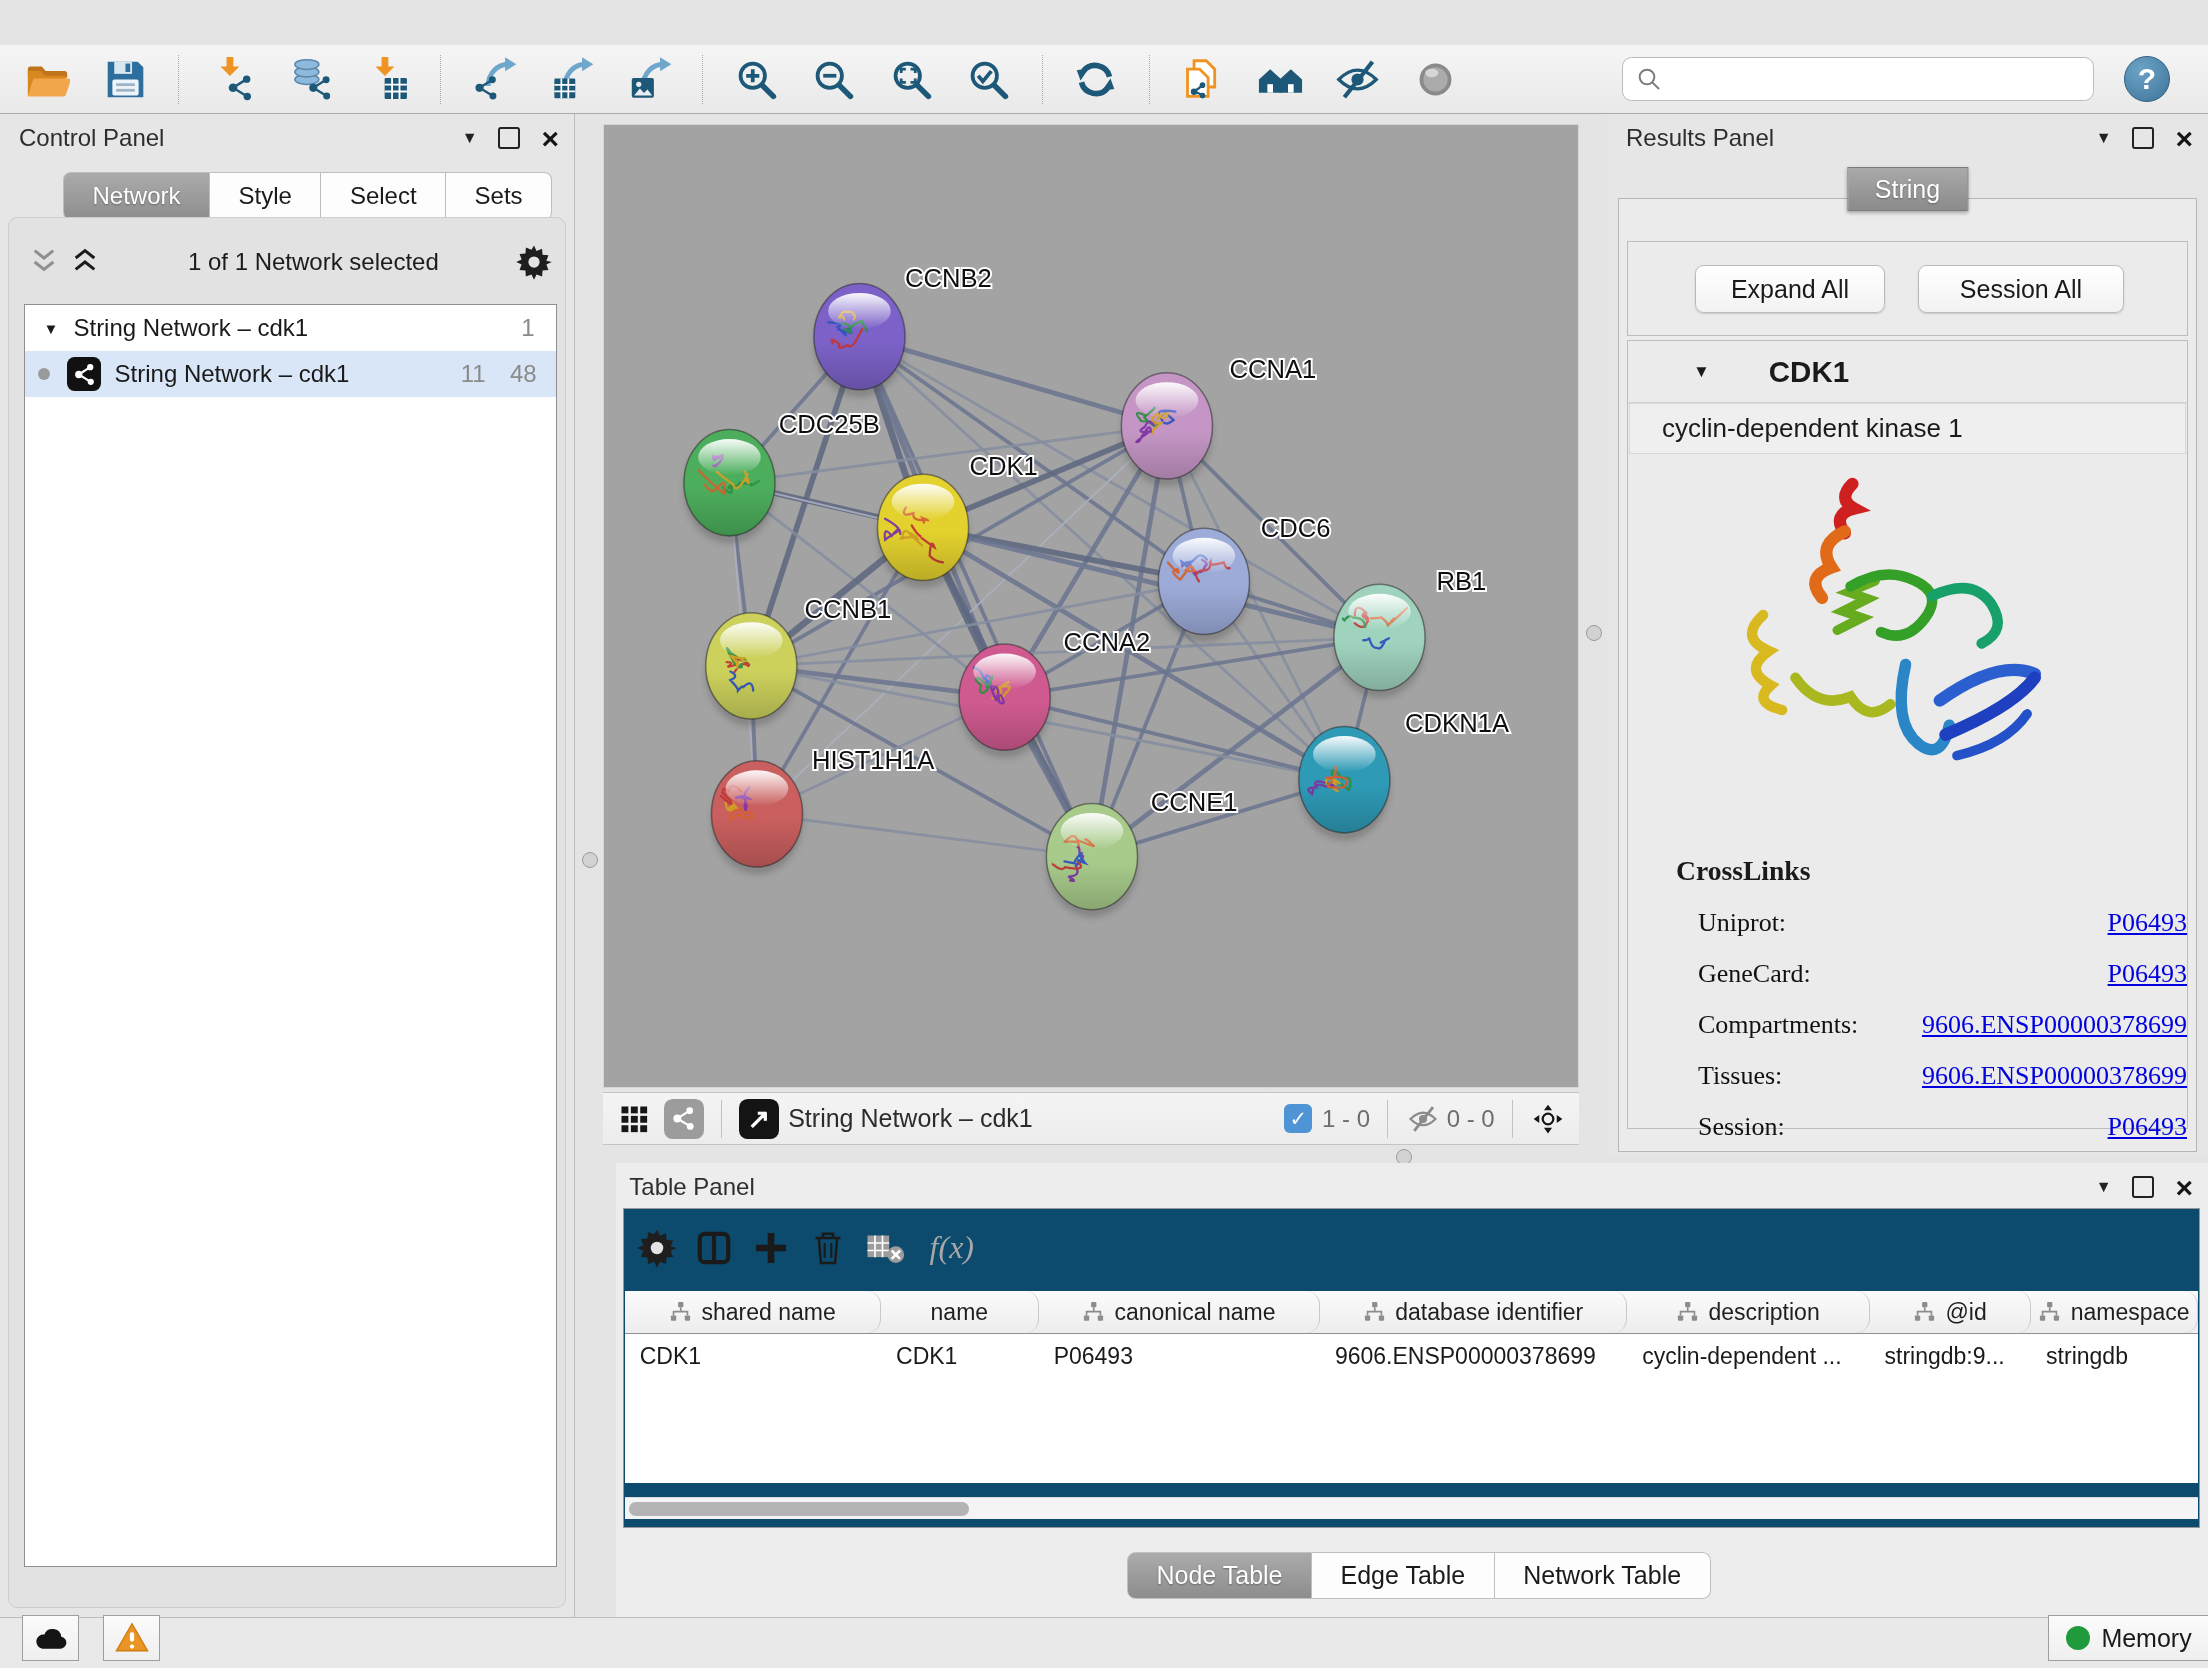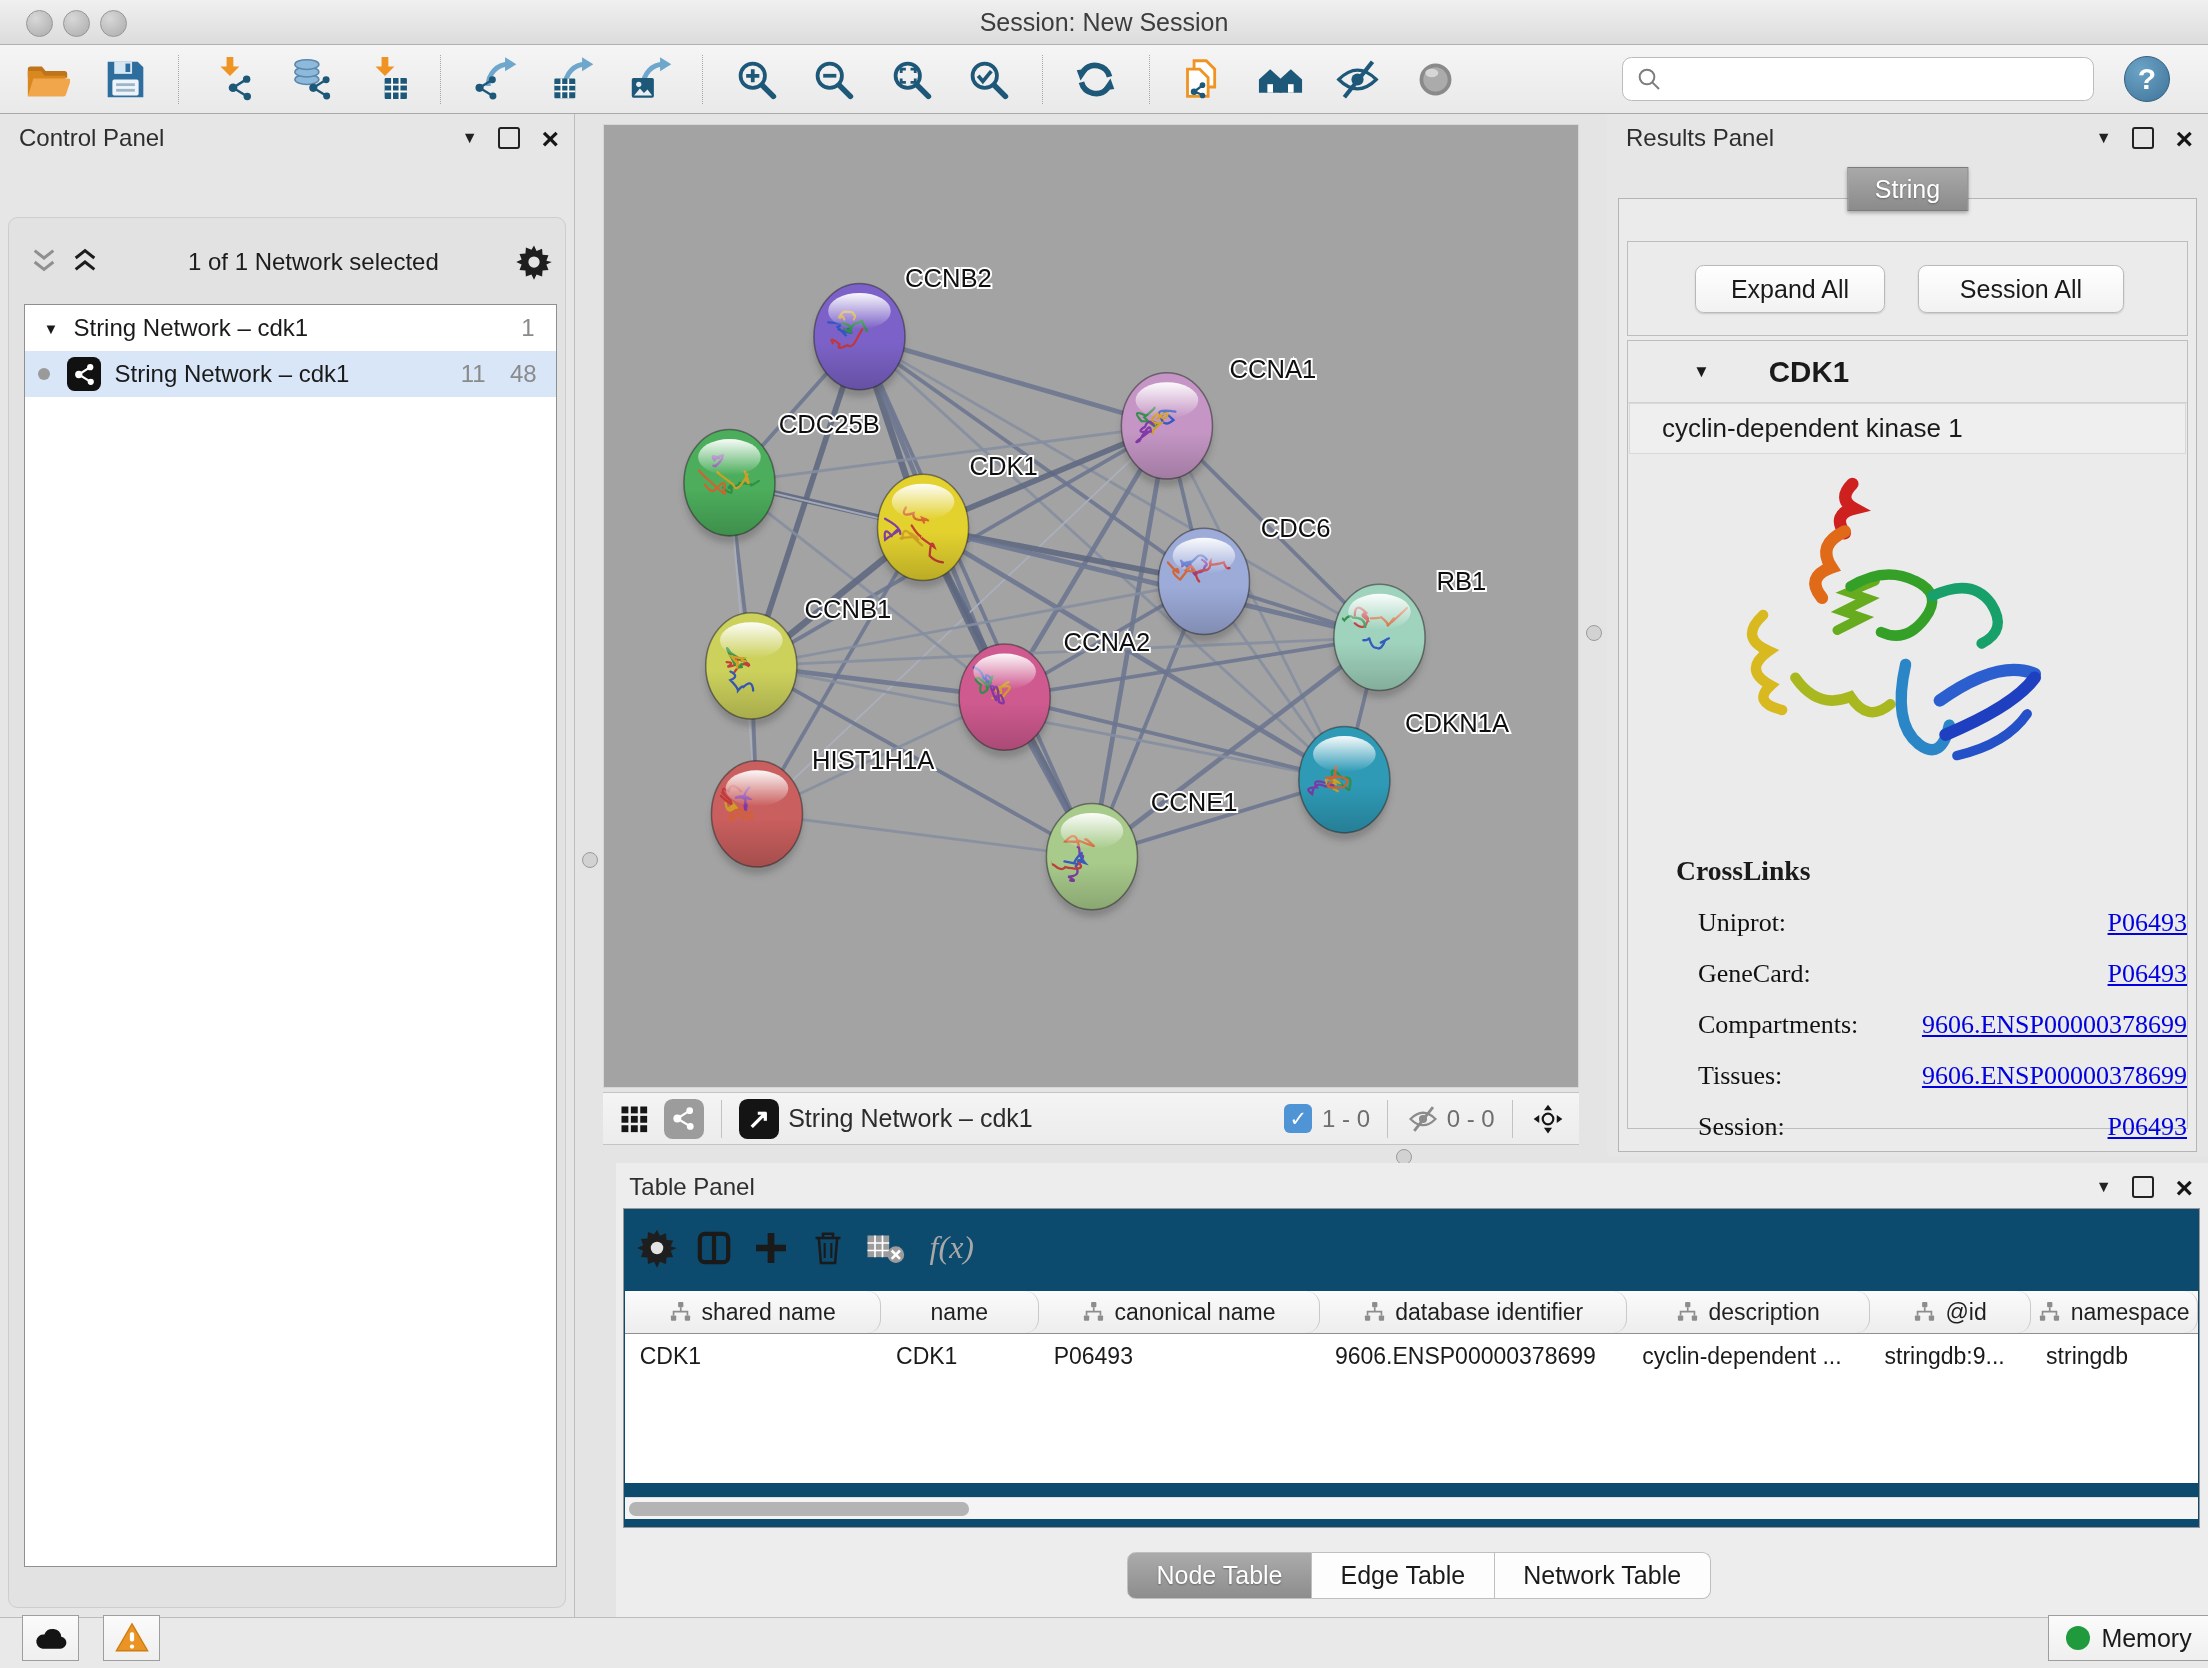--- a/index.html
+++ b/index.html
@@ -281,26 +281,20 @@
     <g id="i-warn">
         <path d="M24 4L46 42H2z" fill="#eb9426" stroke="#cf7d11" stroke-width="2"></path>
         <rect x="21" y="16" width="6" height="13" rx="2.5" fill="#fff"></rect>
         <rect x="21" y="33" width="6" height="6" rx="3" fill="#fff"></rect>
       </g>
   </defs>
 </svg>
 
 <div class="app">
 
-  <div class="titlebar">
-    <div class="light" style="left:26px"></div>
-    <div class="light" style="left:63px"></div>
-    <div class="light" style="left:100px"></div>
-    <div class="title">Session: New Session</div>
-  </div>
 
   <div class="toolbar">
     <div class="tbtn">
         <svg viewBox="0 0 48 48">
           <use href="#i-folder"></use>
         </svg>
       </div>
     <div class="tbtn">
         <svg viewBox="0 0 48 48">
           <use href="#i-floppy"></use>
@@ -433,20 +427,26 @@
   </div>
 
   <aside class="control-panel">
     <div class="phead">
       <span class="ptitle">Control Panel</span>
       <span class="pctrl">
         <span class="wc-tri">▼</span>
         <span class="wc-box"></span>
         <span class="wc-x">×</span>
       </span>
+    </div>
+    <div class="cp-tabs">
+      <div class="tab sel">Network</div>
+      <div class="tab">Style</div>
+      <div class="tab">Select</div>
+      <div class="tab">Sets</div>
     </div>
     <div class="cp-inner">
       <div class="cp-statusrow">
         <span class="chev" style="color:#8f8f8f"><svg viewBox="0 0 48 48">
               <use href="#i-chevdd"></use>
             </svg></span>
         <span class="chev" style="color:#1c1c1c"><svg viewBox="0 0 48 48">
               <use href="#i-chevdu"></use>
             </svg></span>
         <span class="cp-status">1 of 1 Network selected</span>

